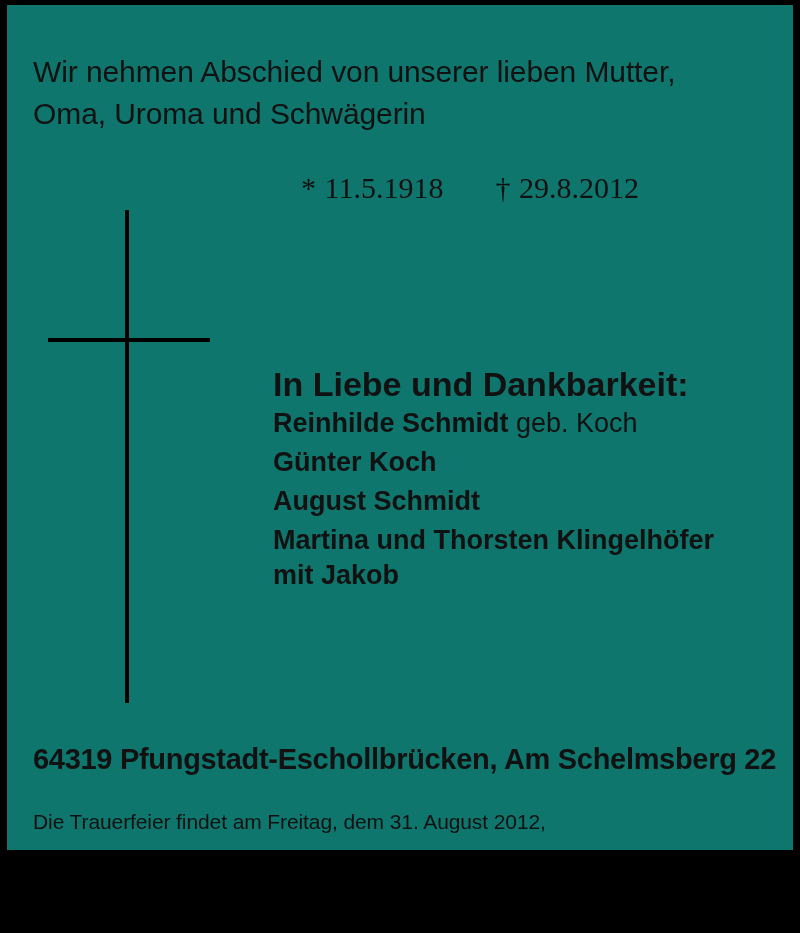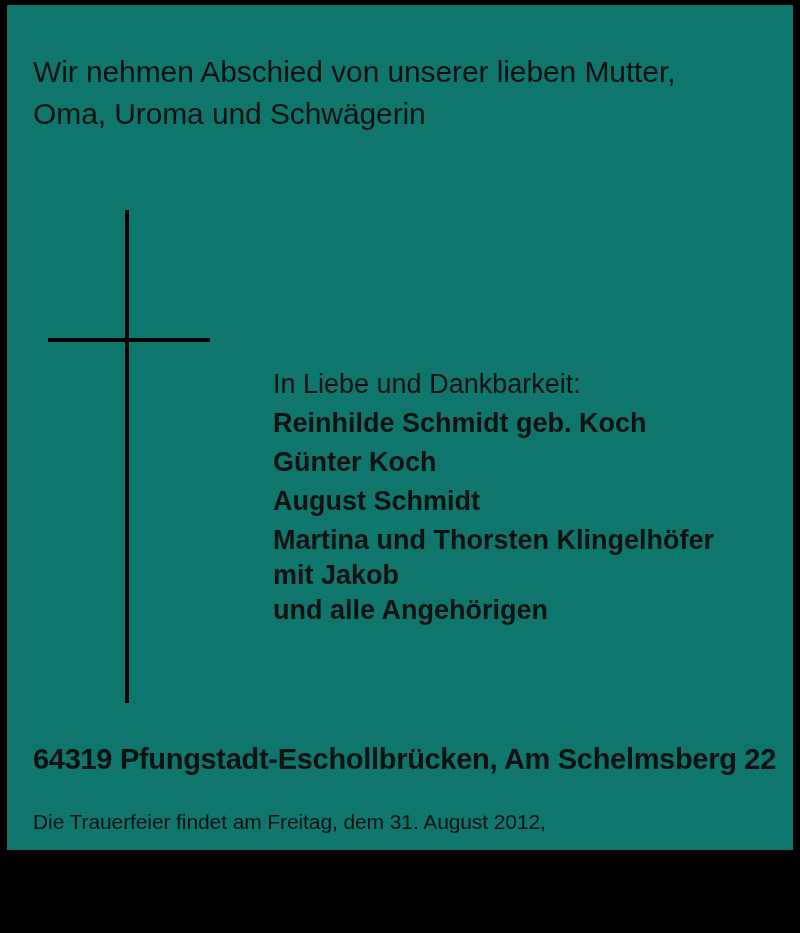--- a/index.html
+++ b/index.html
@@ -97,32 +97,32 @@
   
   .family-block {
     position: absolute;
     left: 266px;
     top: 360px;
     width: 520px;
     text-align: left;
     color: #111111;
   }
   .family-lead {
-    font-size: 27px;
+    font-size: 34px;
     line-height: 39px;
-    font-weight: 400;
+    font-weight: 700;
   }
   .family-line {
     font-size: 27px;
     line-height: 39px;
     font-weight: 700;
     white-space: nowrap;
   }
   .family-line.tight { line-height: 31px; }
-  .family-line .suffix { font-weight: 700; text-align: center; }
+  .family-line .suffix { font-weight: 400; text-align: center; }
 
   
   .address {
     position: absolute;
     left: 26px;
     top: 735px;
     width: 750px;
     font-family: "Liberation Sans Narrow", "Liberation Sans", sans-serif;
     font-stretch: condensed;
     font-size: 29px;
@@ -156,31 +156,33 @@
 
   <div class="cross-vertical"></div>
   <div class="cross-horizontal"></div>
 
   <div class="intro">
     <div>Wir nehmen Abschied von unserer lieben Mutter,</div>
     <div>Oma, Uroma und Schwägerin</div>
   </div>
 
   <div class="name-block">
+    <div class="life-dates">
+      <span class="date-birth"><span class="sym">*</span> <span>11.5.1918</span></span><span class="date-death"><span class="sym">†</span> <span>29.8.2012</span></span>
+    </div>
   </div>
 
   <div class="family-block">
     <div class="family-lead">In Liebe und Dankbarkeit:</div>
     <div id="family-list">
         <div class="family-line"><span>Reinhilde Schmidt</span><span class="suffix"> geb. Koch</span></div>
         <div class="family-line"><span>Günter Koch</span></div>
         <div class="family-line"><span>August Schmidt</span></div>
         <div class="family-line"><span>Martina und Thorsten Klingelhöfer</span></div>
         <div class="family-line tight"><span>mit Jakob</span></div>
-        <div class="family-line"><span>und alle Angehörigen</span></div>
       </div>
   </div>
 
   <div class="address">64319 Pfungstadt-Eschollbrücken, Am Schelmsberg 22</div>
 
   <div class="service">Die Trauerfeier findet am Freitag, dem 31. August 2012,
 um 11 Uhr in der Trauerhalle auf dem Friedhof in
 Eschollbrücken  statt.</div>
 
 </div>

